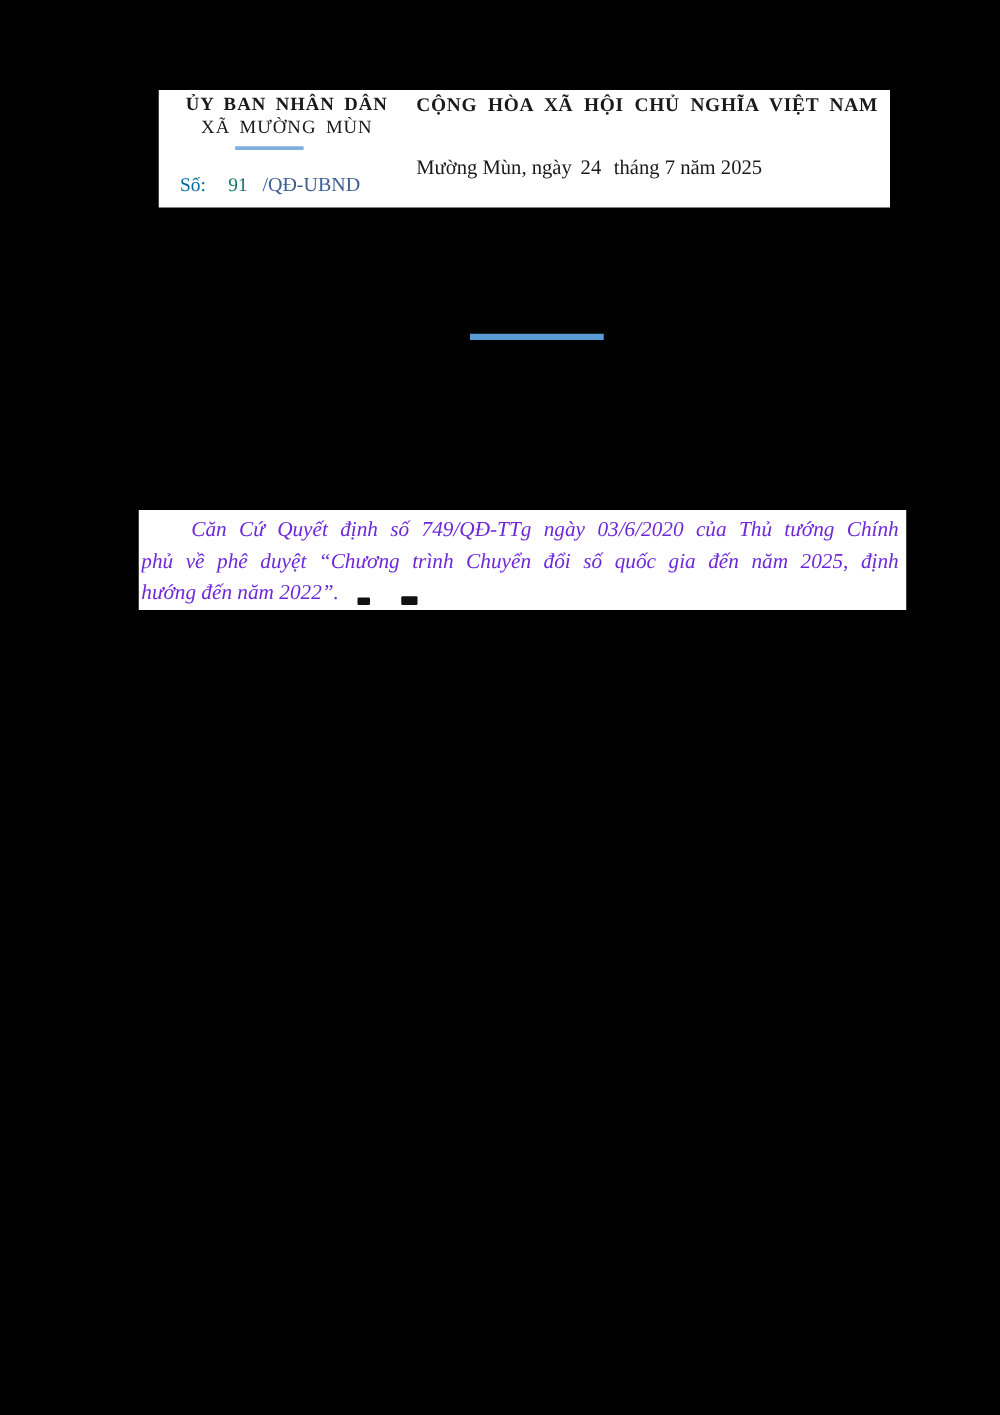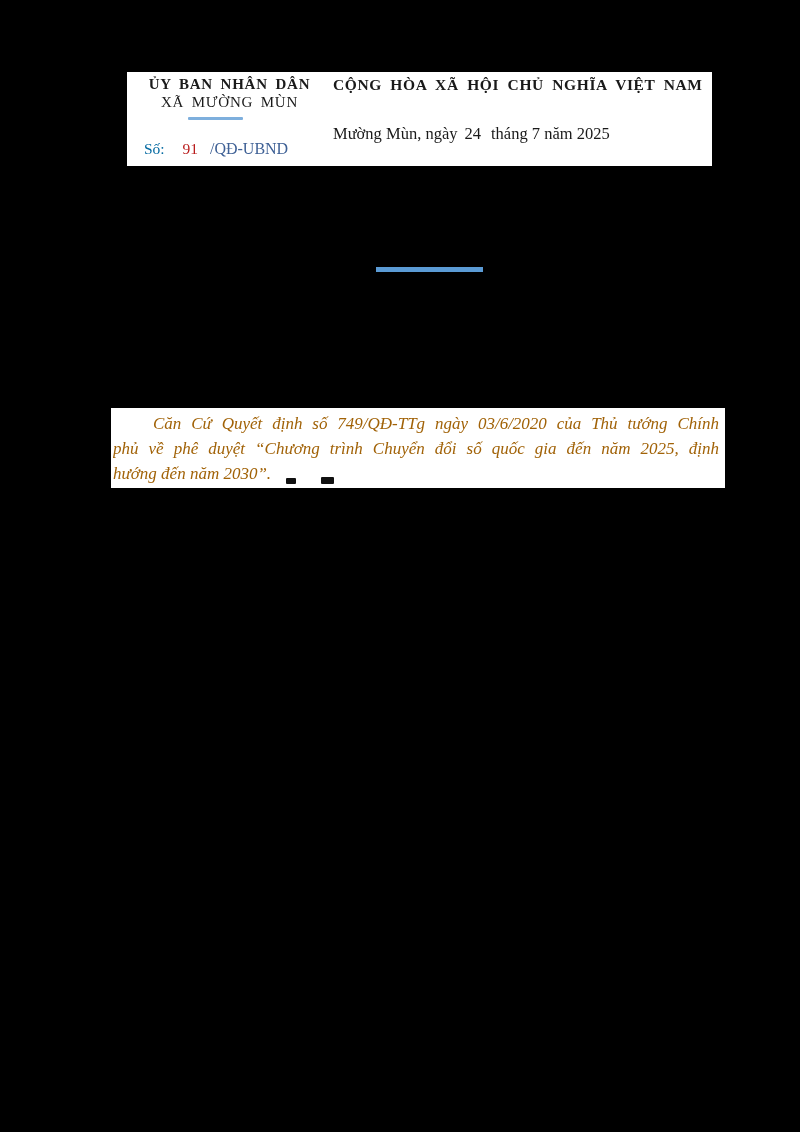--- a/index.html
+++ b/index.html
@@ -34,21 +34,21 @@
   .spell-underline {
     position: absolute; left: 61px; top: 45px;
     width: 55px; height: 3px;
     background: #7eafdd; border-radius: 1px;
   }
   .doc-number-row {
     position: absolute; left: 17px; top: 68px;
     font-size: 15.5px; white-space: nowrap;
   }
   .doc-number-row .so-label { color: #0369a1; }
-  .doc-number-row .so-number { color: #b91c1c; margin-left: 14px; }
+  .doc-number-row .so-number { color: #0f766e; margin-left: 14px; }
   .doc-number-row .so-suffix { color: #3e6095; margin-left: 8px; font-size: 16px; }
 
   .col-right {
     position: absolute; left: 206px; top: 3px; width: 368px;
     text-align: center;
   }
   .col-right .nat-line1 {
     font-weight: bold; font-size: 15.5px; letter-spacing: 0.6px; word-spacing: 4px;
     line-height: 19px; white-space: nowrap;
   }
@@ -76,21 +76,21 @@
 
   
   .body-panel {
     position: absolute; left: 111px; top: 408px;
     width: 614px; height: 80px;
     background: #ffffff;
   }
   .para {
     position: absolute; left: 2px; top: 3px; width: 606px;
     font-style: italic; font-size: 17px; line-height: 25px;
-    color: #a16207;
+    color: #6d28d9;
   }
   .para-line { text-align: justify; text-align-last: justify; height: 25px; overflow: hidden; }
   .para-line.first { text-indent: 40px; }
   .para-line.last { text-align: left; text-align-last: left; }
 
   
   .fragment-a {
     position: absolute; left: 175px; top: 70px;
     width: 10px; height: 6px; background: #111; border-radius: 1px;
   }
@@ -128,19 +128,19 @@
     </div>
 
   </div>
 
   <div class="divider-bar"></div>
 
   <div class="body-panel">
     <div class="para">
       <div class="para-line first">Căn Cứ Quyết định số 749/QĐ-TTg ngày 03/6/2020 của Thủ tướng Chính</div>
       <div class="para-line">phủ về phê duyệt “Chương trình Chuyển đổi số quốc gia đến năm 2025, định</div>
-      <div class="para-line last">hướng đến năm 2030”.</div>
+      <div class="para-line last">hướng đến năm 2022”.</div>
     </div>
     <div class="fragment-a"></div>
     <div class="fragment-b"></div>
   </div>
 
 </div>
 
 </body></html>

